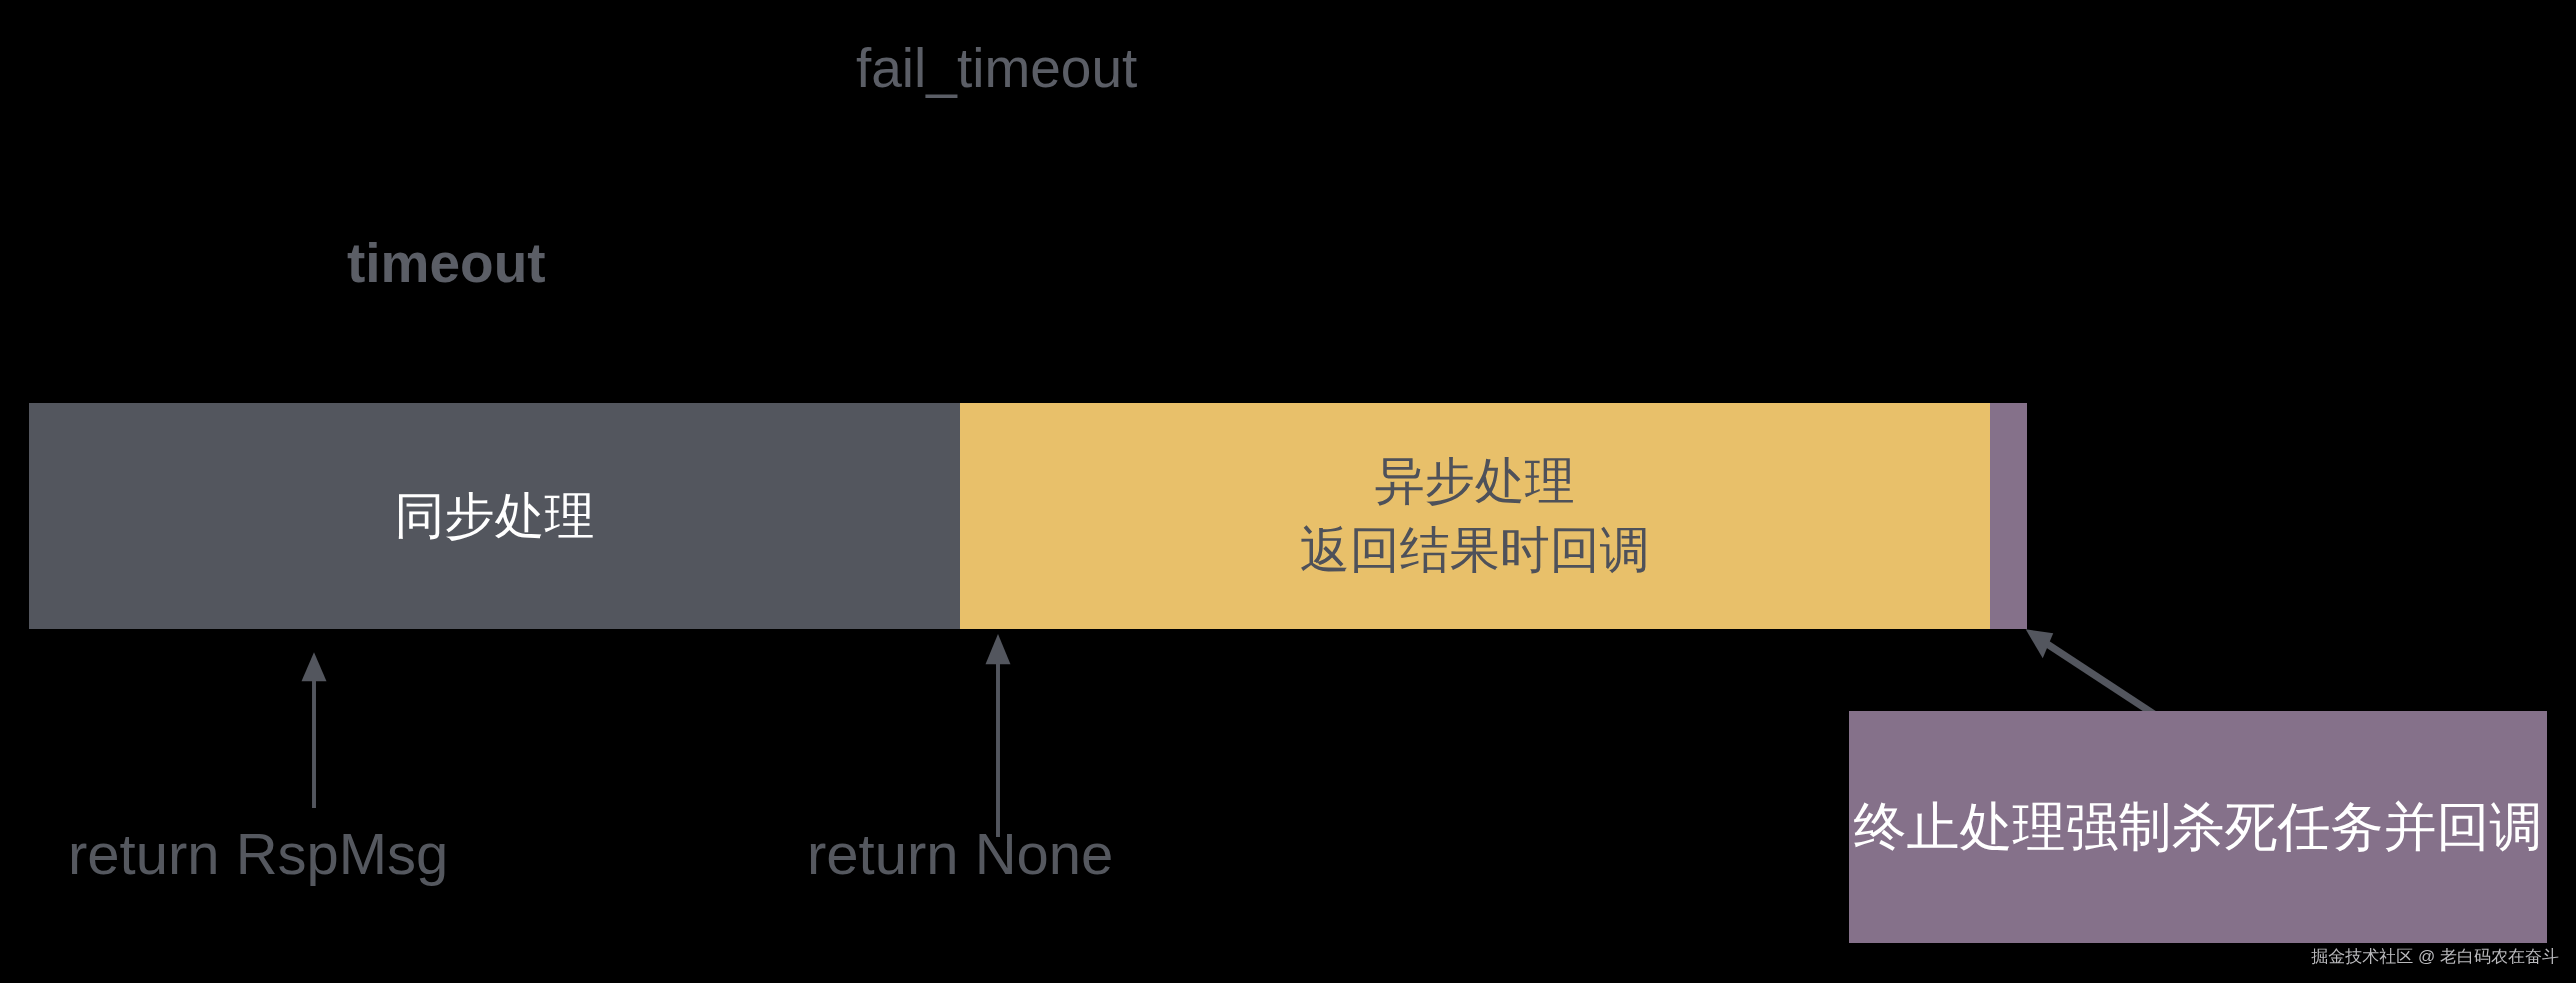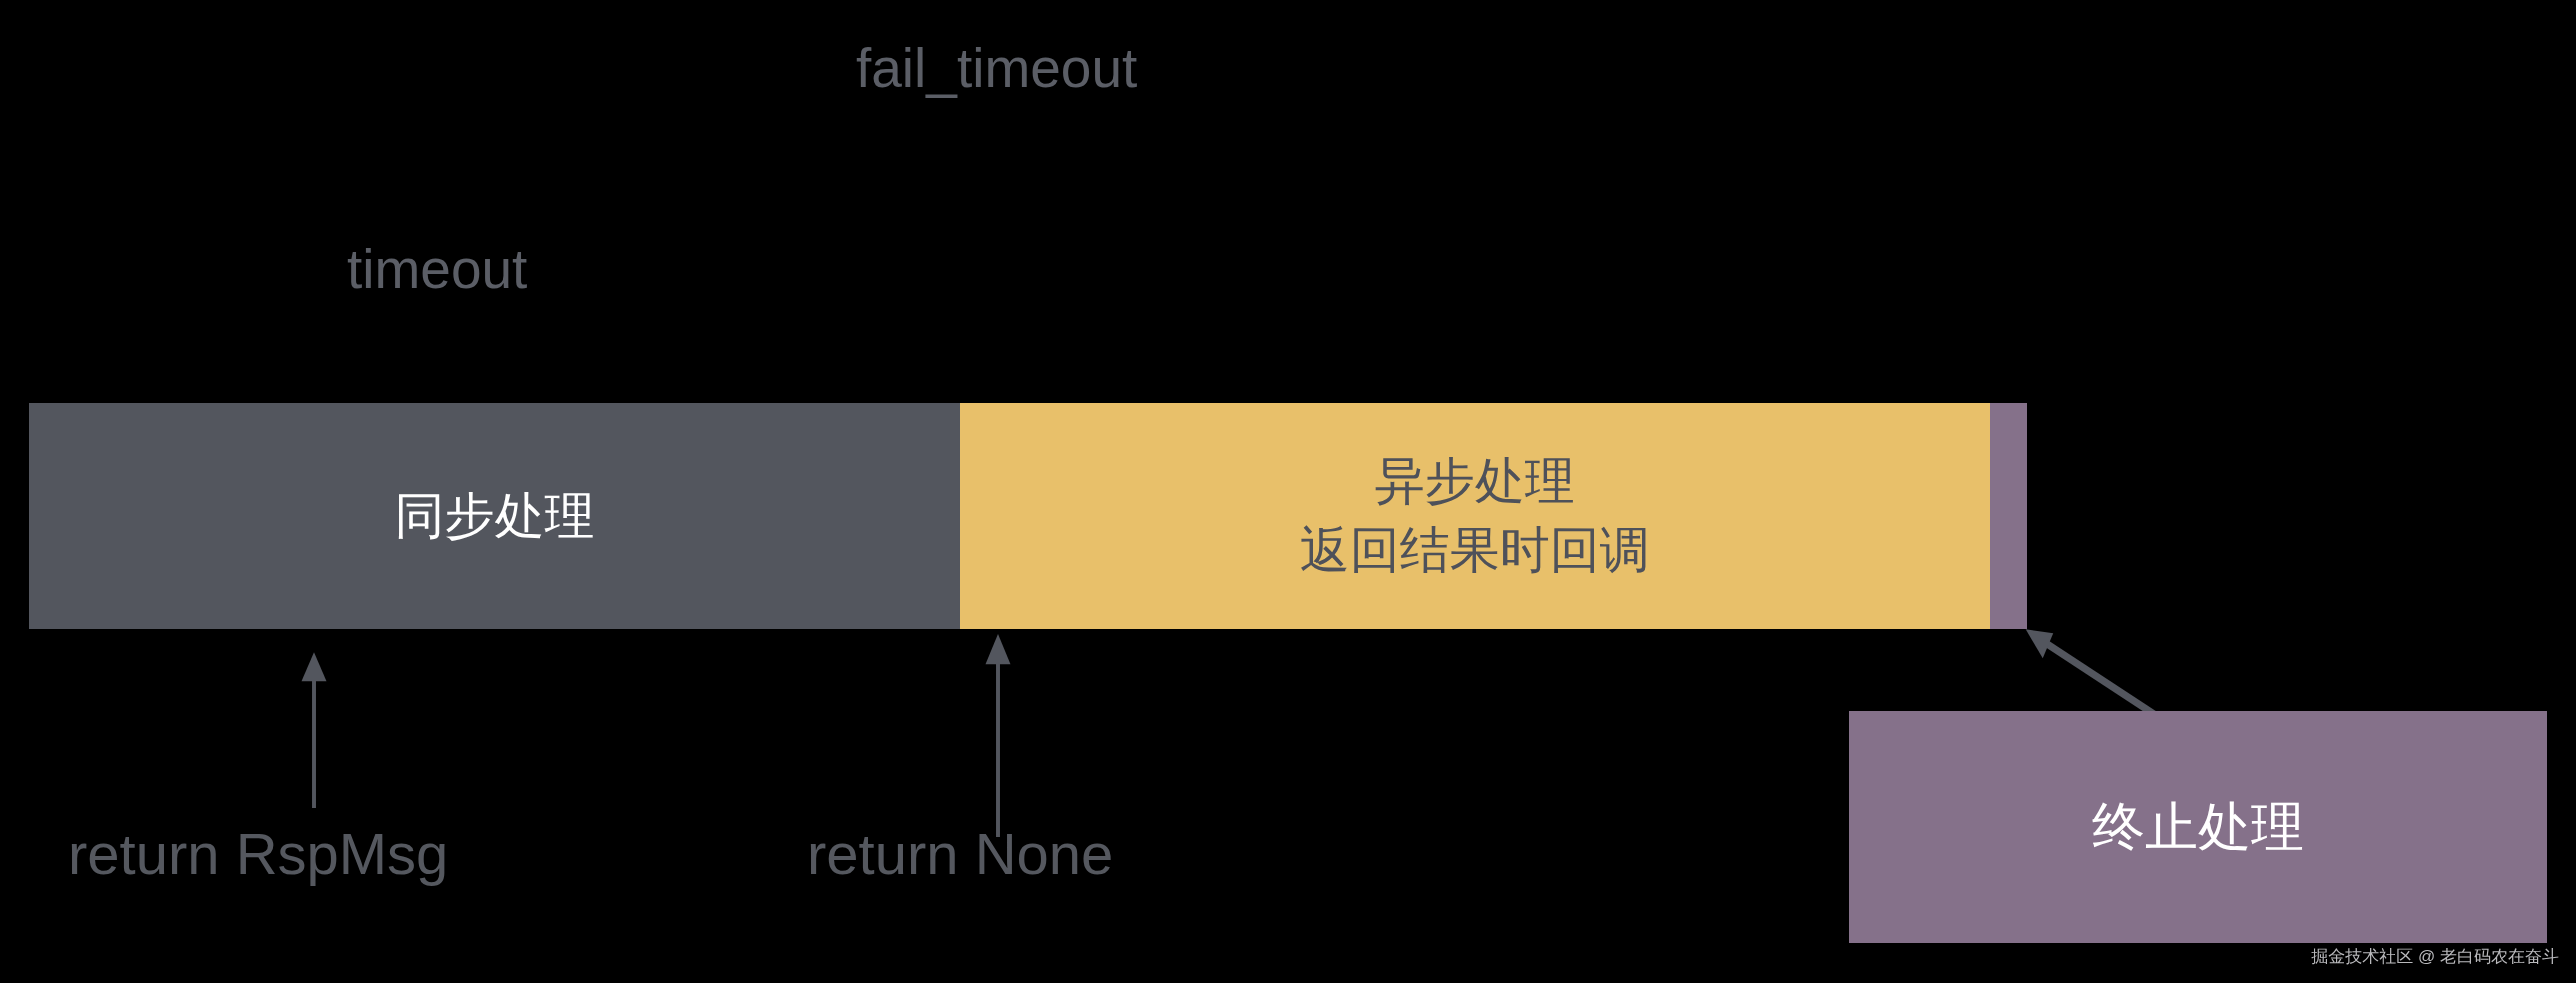--- a/index.html
+++ b/index.html
@@ -26,21 +26,22 @@
     white-space: nowrap;
     line-height: 1;
   }
   #label-fail-timeout {
     left: 840px;
     top: 41px;
     margin-left: 16px;
   }
   #label-timeout {
     left: 347px;
-    top: 242px;
+    top: 236px;
+    font-weight: bold;
   }
 
   
   #timeline-bar {
     position: absolute;
     left: 29px;
     top: 403px;
     width: 1998px;
     height: 226px;
     display: flex;
@@ -183,18 +184,19 @@
 
   <div class="code-label" id="label-return-rspmsg">return RspMsg</div>
 
   <svg id="leader-arrow" viewBox="0 0 300 180">
     <line x1="245" y1="162" x2="62" y2="42" stroke="#53565E" stroke-width="11"></line>
     <polygon points="42,28 84,34 68,72" fill="#53565E"></polygon>
   </svg>
 
   <div id="callout-box">
     <div class="callout-line">终止处理</div>
+    <div class="callout-line">强制杀死任务并回调</div>
   </div>
 
   <div id="watermark">掘金技术社区 @ 老白码农在奋斗</div>
 
 </div>
 
 
 </body></html>

